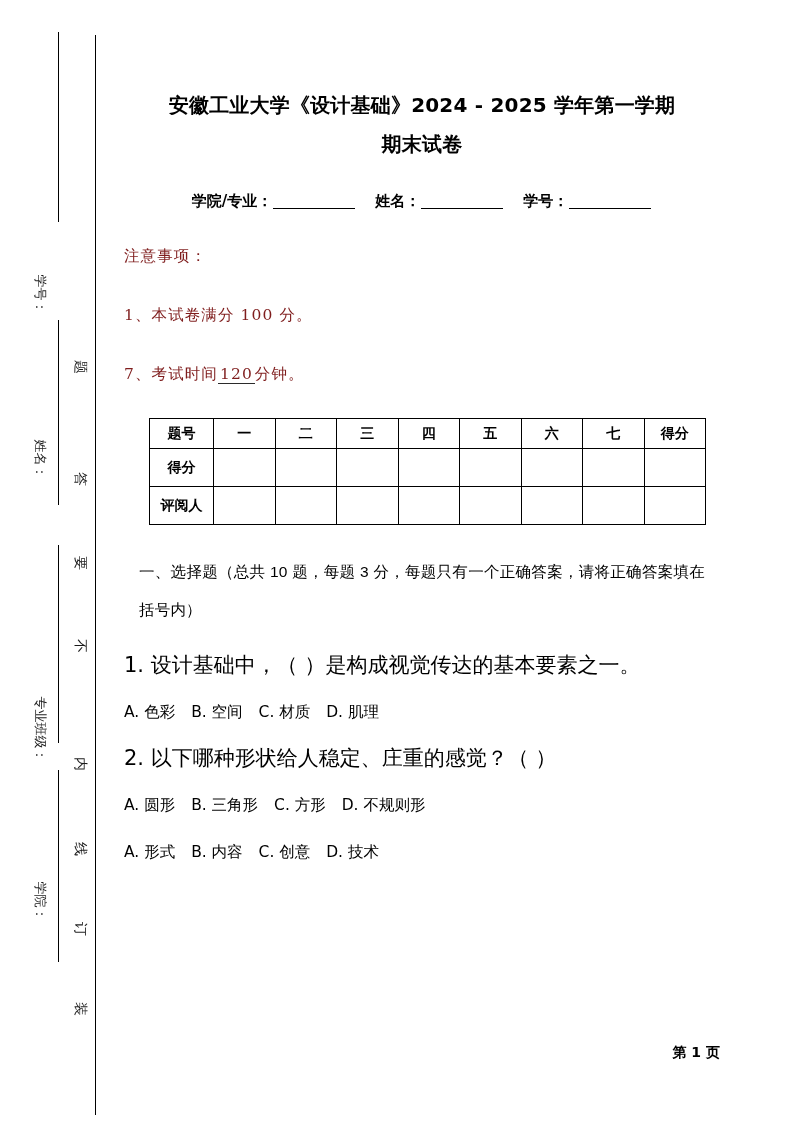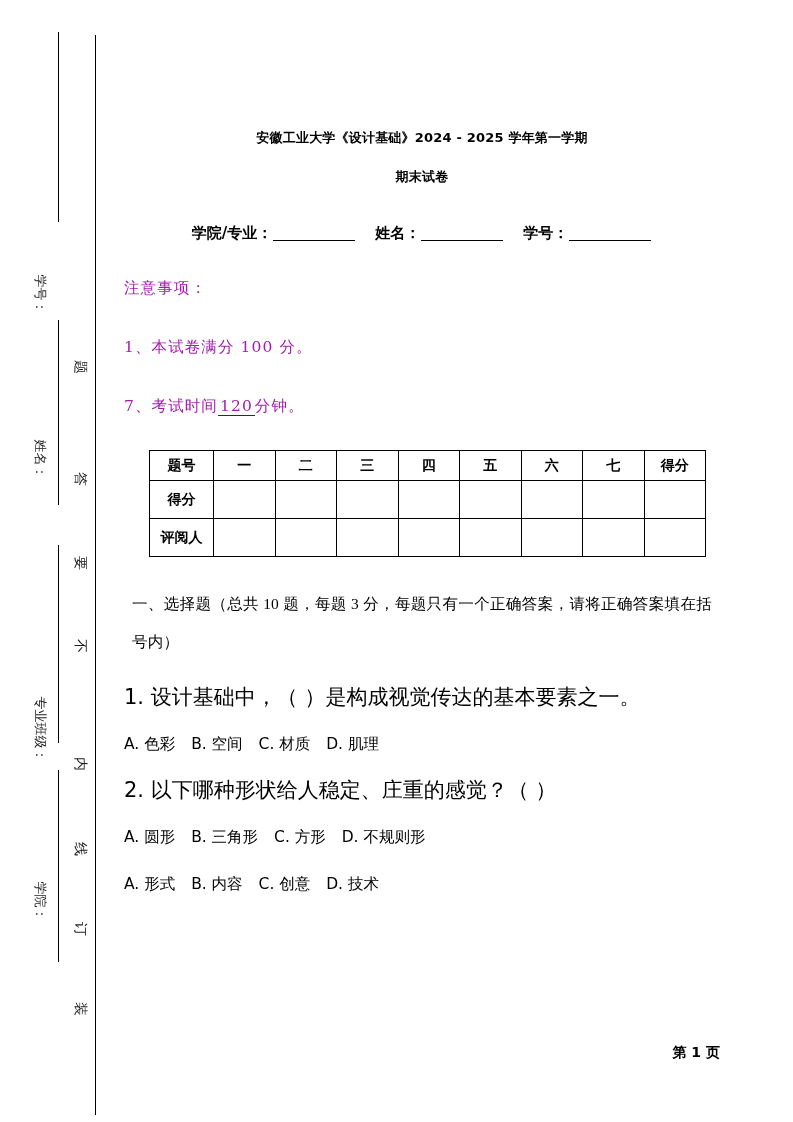--- a/index.html
+++ b/index.html
@@ -68,23 +68,23 @@
   
   #page-body {
     position: absolute;
     left: 124px;
     top: 0;
     width: 596px;
     height: 1122px;
   }
 
   #doc-title {
-    margin: 0;
-    padding-top: 118px;
-    font-size: 13px;
+    margin: 16px;
+    padding-top: 70px;
+    font-size: 20px;
     font-weight: bold;
     line-height: 39px;
     text-align: center;
     letter-spacing: 0.2px;
   }
   #doc-title .title-line2 {
     display: block;
   }
 
   #identity-row {
@@ -107,21 +107,21 @@
   }
   .id-gap {
     display: inline-block;
     width: 19px;
   }
 
   .notice-line {
     margin: 0;
     font-size: 15.5px;
     line-height: 19px;
-    color: #a21caf;
+    color: #7f1d1d;
     font-family: "DejaVu Serif", "Liberation Serif", serif;
     letter-spacing: 1.1px;
   }
   #notice-heading { margin-top: 35px; }
   #notice-1 { margin-top: 40px; }
   #notice-2 { margin-top: 40px; }
   .u-blank {
     border-bottom: 1.2px solid #2b2b2b;
     padding: 0 2px;
   }
@@ -142,25 +142,25 @@
     font-weight: bold;
     font-family: "DejaVu Sans", "Liberation Sans", sans-serif;
     padding: 0;
   }
   #score-table .hdr-col { width: 63px; }
   #score-table tr { height: 30px; }
   #score-table tr.row-tall { height: 38px; }
 
   
   #section-heading {
-    margin: 8px;
+    margin: 15px;
     margin-top: 28px;
     font-size: 15.5px;
     line-height: 38px;
-    font-family: Liberation Serif, serif;
+    font-family: Liberation Sans, sans-serif;
     text-align: justify;
     text-align-last: left;
     letter-spacing: 0.2px;
   }
   .q-stem {
     margin: 0;
     margin-top: 26px;
     font-size: 21px;
     line-height: 20px;
     font-family: "DejaVu Sans", "Liberation Sans", sans-serif;

